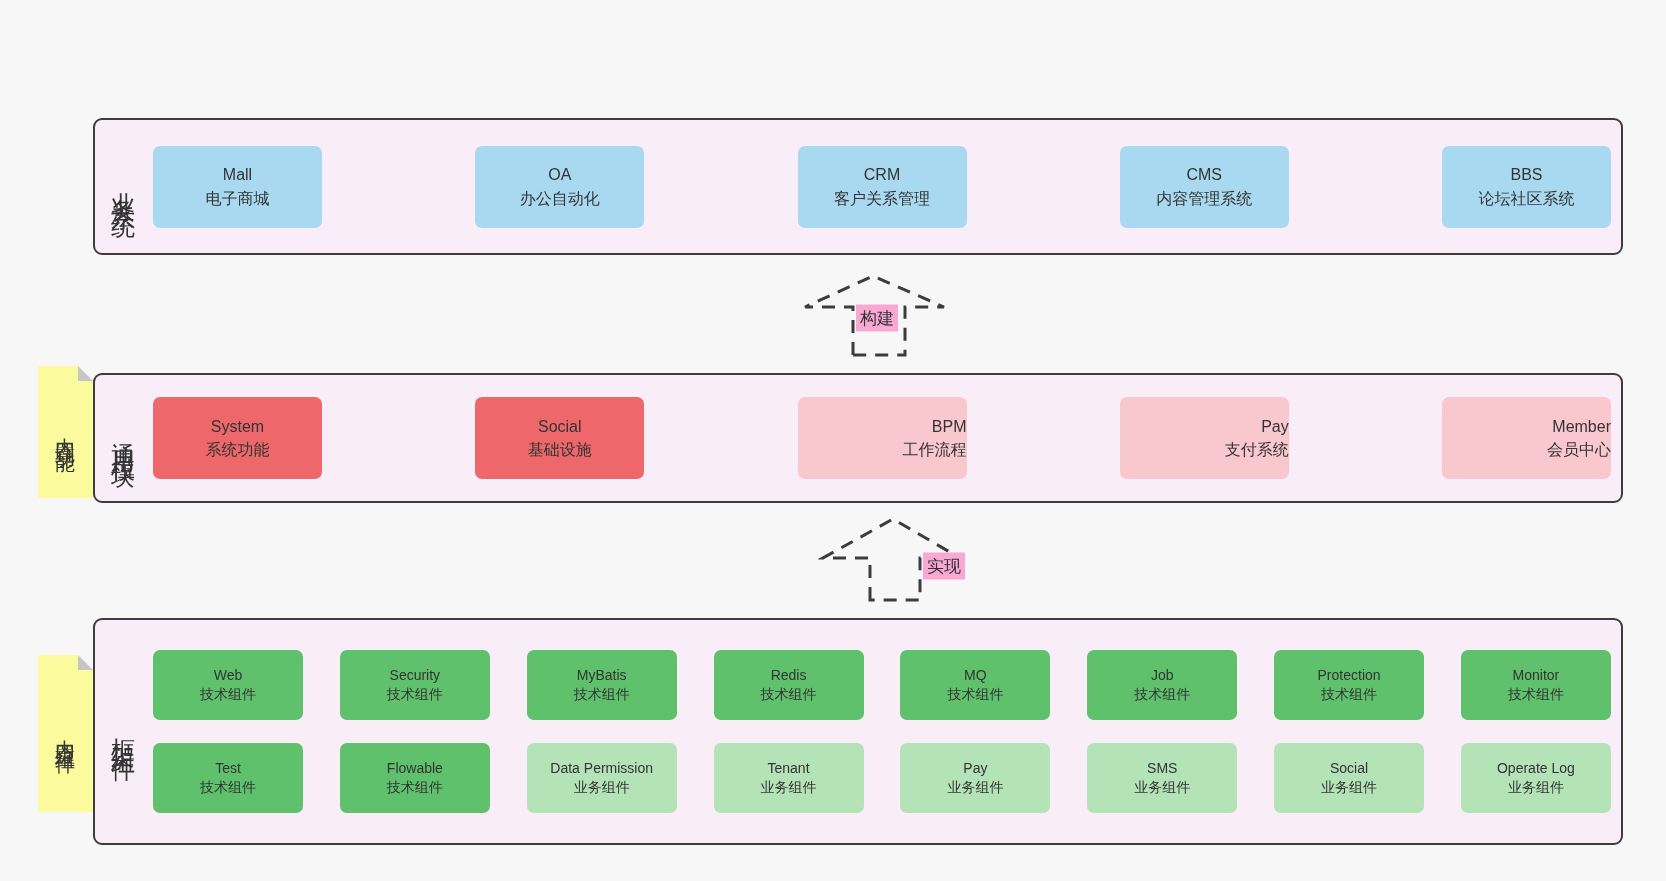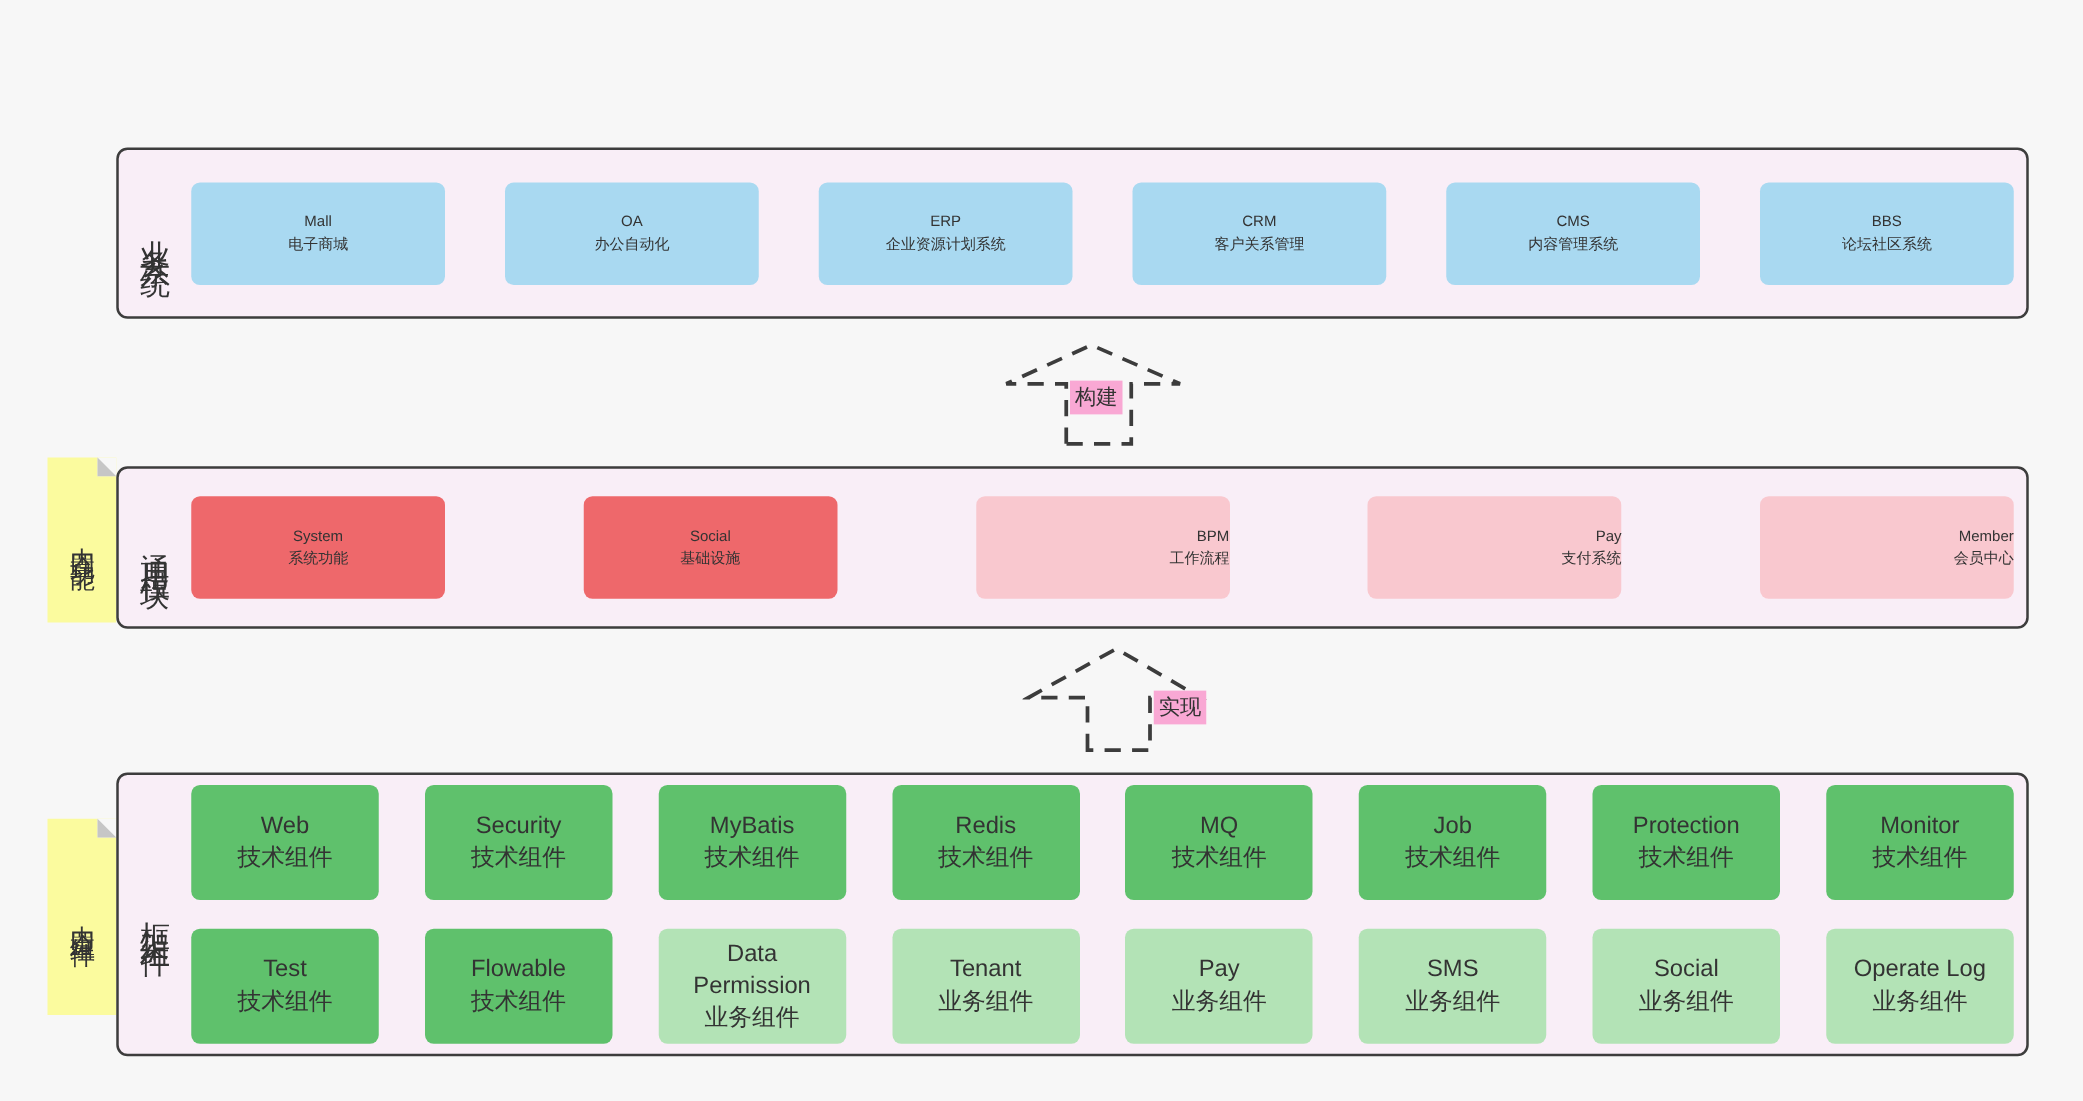--- a/index.html
+++ b/index.html
@@ -48,24 +48,24 @@
   .box{
     box-sizing:border-box;
     border-radius:7px;
     display:flex;flex-direction:column;
     align-items:center;justify-content:center;
     text-align:center;
   }
   .box .en,.box .zh{display:block;}
 
   
-  .wbox{width:203px;height:82px;font-size:12px;line-height:1.45;}
-
-  
-  .cbox{width:150px;height:92px;font-size:19px;line-height:1.35;padding:0 6px;}
+  .wbox{width:169px;height:82px;font-size:16px;line-height:1.45;}
+
+  
+  .cbox{width:150px;height:70px;font-size:14px;line-height:1.35;padding:0 6px;}
   .cbox .en{max-width:118px;}
 
   .blue{background:#a9d9f1;}
   .red{background:#ee686b;}
   .pink{background:#f9c8cf;align-items:flex-end;}
   .green{background:#5fc16c;}
   .lgreen{background:#b3e3b6;}
 
   
   .comp-content{
@@ -127,24 +127,20 @@
   <div class="boxes">
     <div class="box wbox blue">
       <span class="en">Mall</span>
       <span class="zh">电子商城</span>
     </div>
     <div class="box wbox blue">
       <span class="en">OA</span>
       <span class="zh">办公自动化</span>
     </div>
     <div class="box wbox blue">
-      <span class="en">ERP</span>
-      <span class="zh">企业资源计划系统</span>
-    </div>
-    <div class="box wbox blue">
       <span class="en">CRM</span>
       <span class="zh">客户关系管理</span>
     </div>
     <div class="box wbox blue">
       <span class="en">CMS</span>
       <span class="zh">内容管理系统</span>
     </div>
     <div class="box wbox blue">
       <span class="en">BBS</span>
       <span class="zh">论坛社区系统</span>

